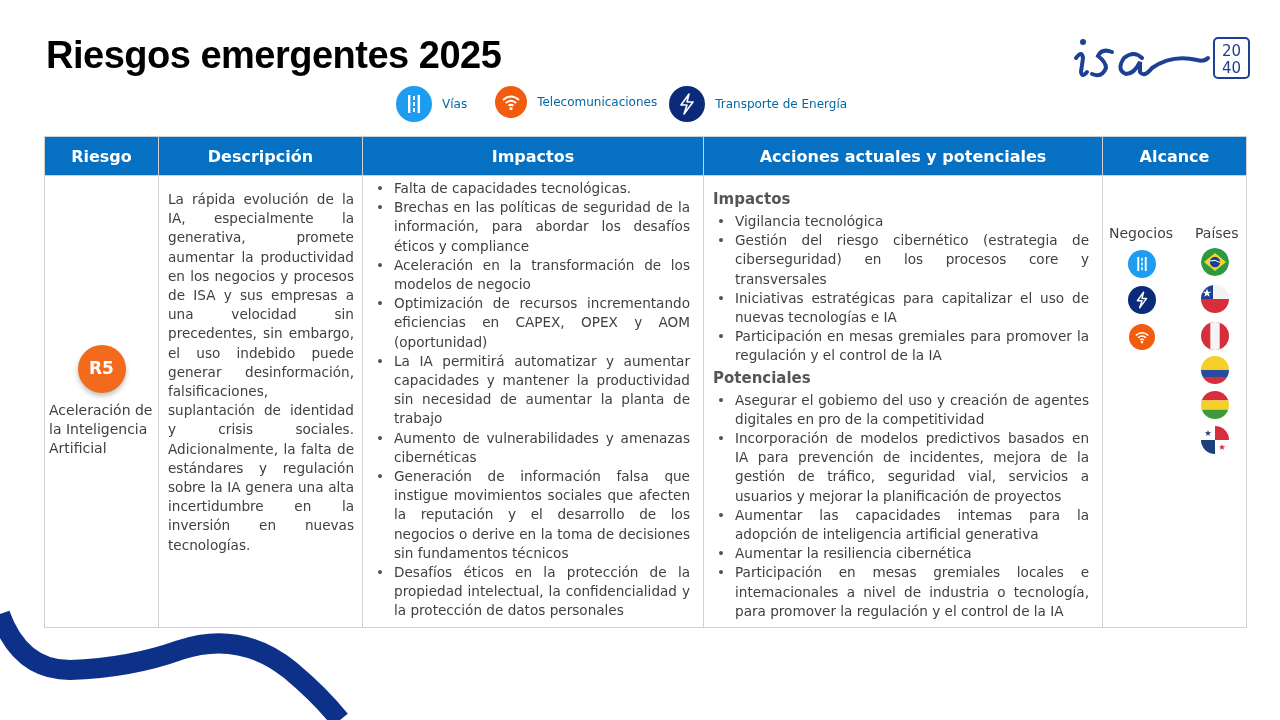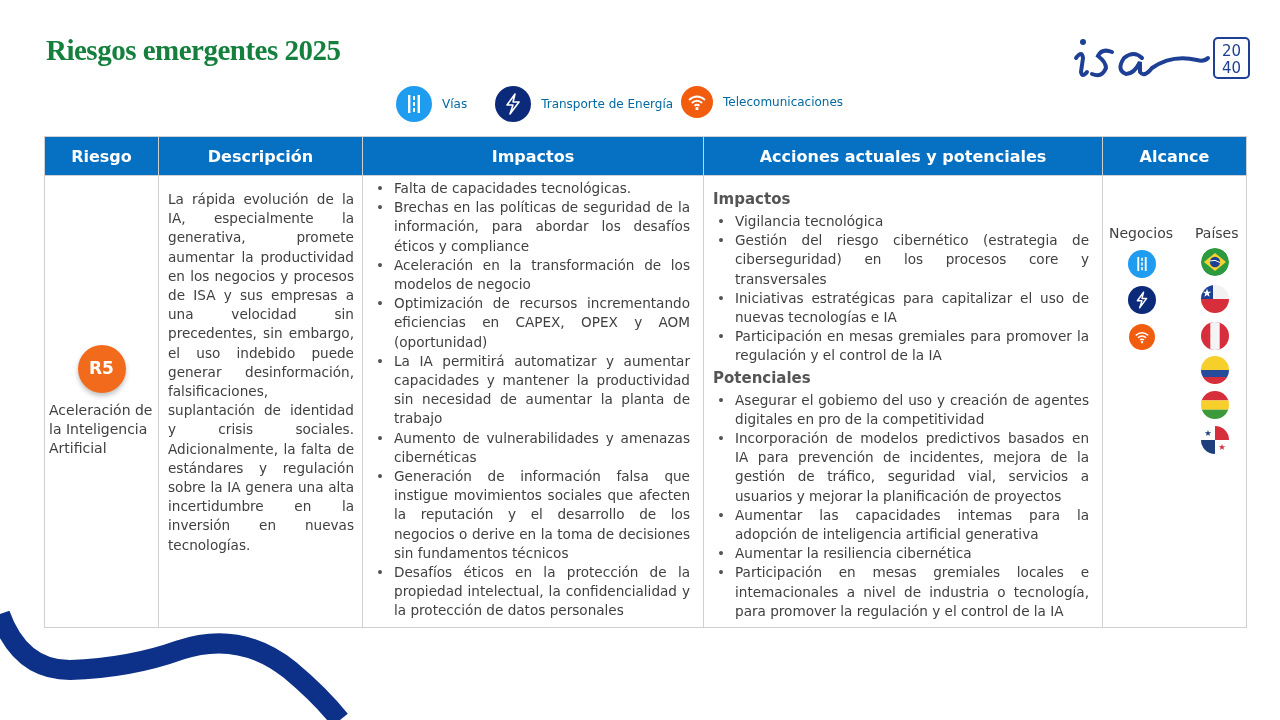--- a/index.html
+++ b/index.html
@@ -1,17 +1,17 @@
 <!DOCTYPE html>
 <html><head>
 <meta charset="utf-8">
 <style>
   html,body{margin:0;padding:0;}
   body{width:1280px;height:720px;position:relative;overflow:hidden;background:#ffffff;font-family:"DejaVu Sans",sans-serif;color:#404040;}
-  .title{position:absolute;left:46px;top:34px;font-family:Liberation Serif, serif;font-weight:bold;font-size:29px;color:#15803d;letter-spacing:-0.5px;}
+  .title{position:absolute;left:46px;top:34px;font-family:Liberation Sans, sans-serif;font-weight:bold;font-size:38px;color:#000000;letter-spacing:-0.5px;}
   .logo{position:absolute;left:1072px;top:36px;width:180px;height:46px;}
   .legend{position:absolute;top:86px;left:396px;height:36px;display:flex;font-size:12px;color:#0369a1;}
   .legend .item{display:flex;align-items:center;margin-right:12px;}
   .legend .item .lbl{margin-left:10px;}
   .bizicon{display:inline-flex;align-items:center;justify-content:center;border-radius:50%;}
   table.risk{position:absolute;left:44px;top:136px;width:1202px;border-collapse:collapse;table-layout:fixed;}
   table.risk th{background:#0670c3;color:#fff;font-weight:bold;font-size:16px;height:38px;border:1px solid #d0d0d0;text-align:center;padding:0;}
   table.risk td{border:1px solid #d0d0d0;vertical-align:top;font-size:13.6px;line-height:19.2px;color:#404040;padding:0;}
   .c-riesgo{vertical-align:middle !important;}
   .badge{width:48px;height:48px;border-radius:50%;background:#f26b1d;color:#fff;font-weight:bold;font-size:17px;display:flex;align-items:center;justify-content:center;margin:0 auto 8px;box-shadow:0 3px 5px rgba(0,0,0,0.25);}
@@ -52,38 +52,38 @@
       <svg width="18" height="20" viewBox="0 0 18 20">
           <rect x="3" y="1" width="2.4" height="18" fill="#fff"></rect>
           <rect x="12.6" y="1" width="2.4" height="18" fill="#fff"></rect>
           <rect x="8" y="2" width="2" height="4" fill="#fff"></rect>
           <rect x="8" y="8" width="2" height="4" fill="#fff"></rect>
           <rect x="8" y="14" width="2" height="4" fill="#fff"></rect>
         </svg>
     </span>
     <span class="lbl">Vías</span>
   </div>
-  <div class="item" style="margin-right:8px;">
-    <span class="bizicon" style="width:36px;height:36px;background:#0b2a7a;">
-      <svg width="18" height="22" viewBox="0 0 18 22">
-          <path d="M11 1 L3 12 L9 12 L6 21 L15 9 L9 9 Z" fill="none" stroke="#fff" stroke-width="1.6" stroke-linejoin="round"></path>
-        </svg>
-    </span>
-    <span class="lbl">Transporte de Energía</span>
-  </div>
   <div class="item" style="margin-top:-4px;">
     <span class="bizicon" style="width:32px;height:32px;background:#f25c0f;">
       <svg width="20" height="18" viewBox="0 0 20 18">
           <path d="M2 7 Q10 0 18 7" stroke="#fff" stroke-width="1.8" fill="none"></path>
           <path d="M4.8 10 Q10 5.5 15.2 10" stroke="#fff" stroke-width="1.8" fill="none"></path>
           <path d="M7.5 12.8 Q10 10.8 12.5 12.8" stroke="#fff" stroke-width="1.8" fill="none"></path>
           <rect x="8.6" y="14.2" width="2.8" height="2.8" fill="#fff"></rect>
         </svg>
     </span>
     <span class="lbl">Telecomunicaciones</span>
+  </div>
+  <div class="item" style="margin-right:8px;">
+    <span class="bizicon" style="width:36px;height:36px;background:#0b2a7a;">
+      <svg width="18" height="22" viewBox="0 0 18 22">
+          <path d="M11 1 L3 12 L9 12 L6 21 L15 9 L9 9 Z" fill="none" stroke="#fff" stroke-width="1.6" stroke-linejoin="round"></path>
+        </svg>
+    </span>
+    <span class="lbl">Transporte de Energía</span>
   </div>
 </div>
 
 <table class="risk">
   <colgroup>
     <col style="width:114px">
       <col style="width:204px">
       <col style="width:341px">
       <col style="width:399px">
       <col style="width:144px">

